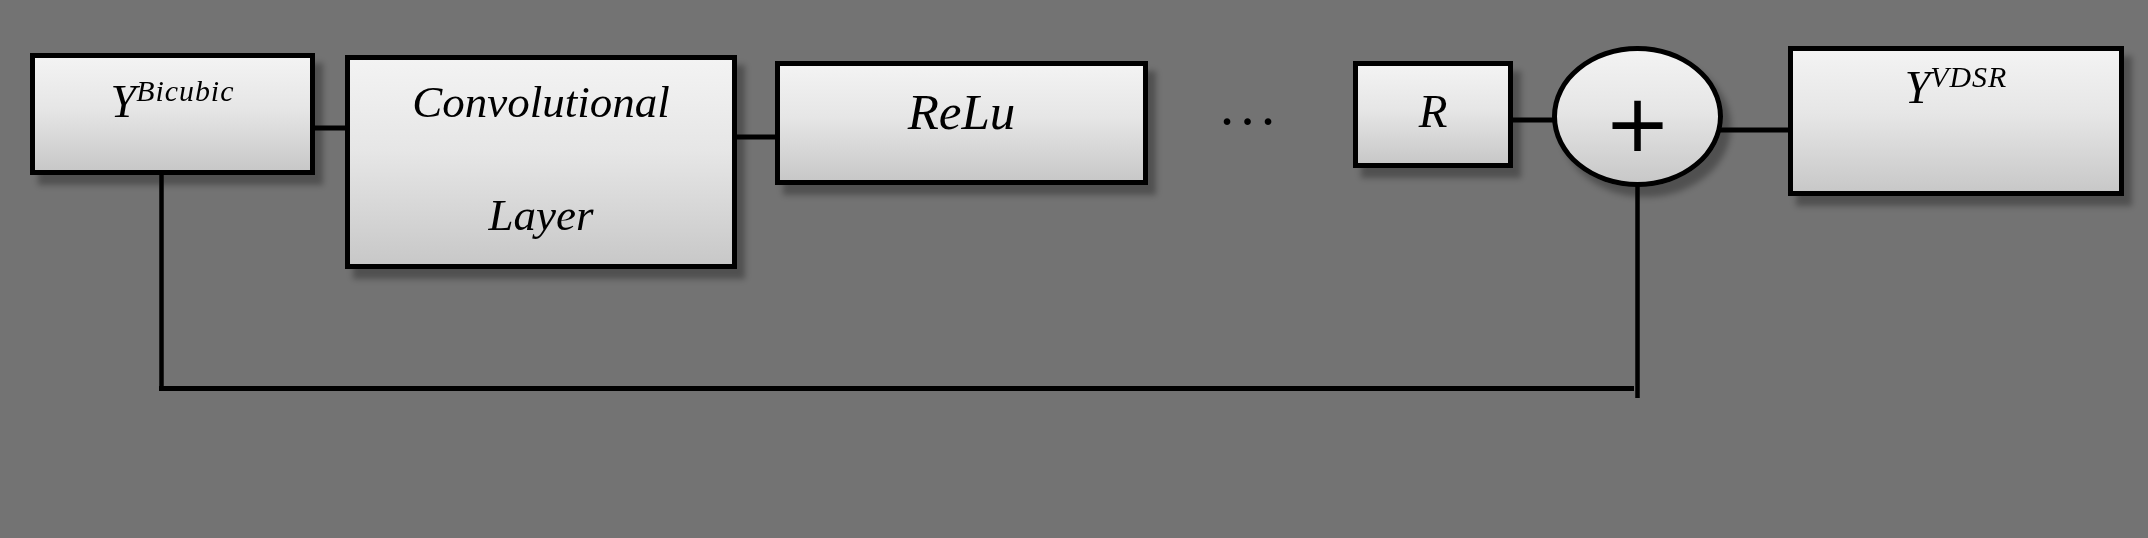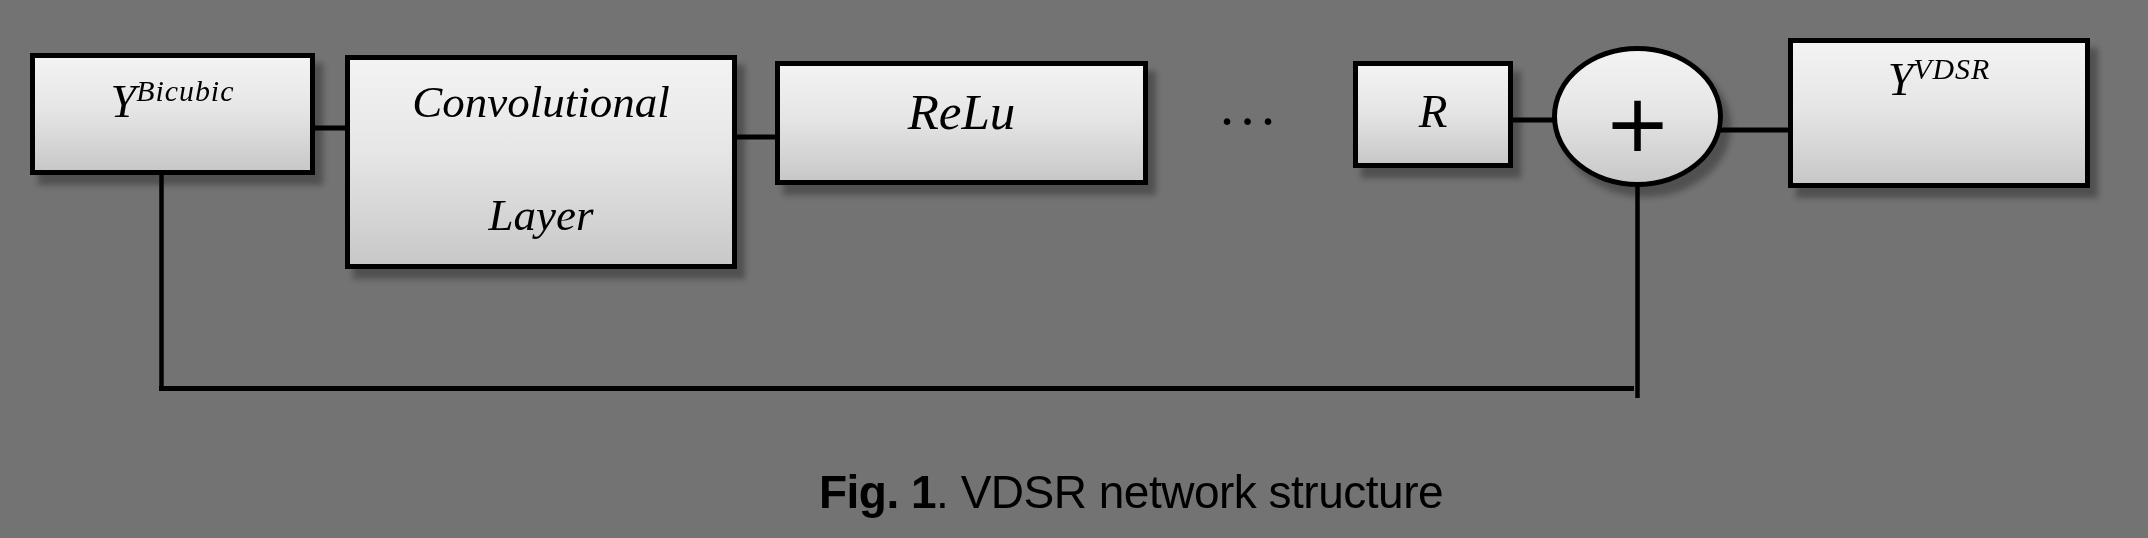--- a/index.html
+++ b/index.html
@@ -59,21 +59,21 @@
     font-style: normal;
   }
   #node-sum .plus {
     font-family: "DejaVu Sans", sans-serif;
     font-size: 80px;
     font-weight: 400;
     line-height: 0;
     padding-top: 14px;
   }
   #node-output {
-    left: 1788px; top: 38px; width: 302px; height: 150px;
+    left: 1788px; top: 46px; width: 336px; height: 150px;
     font-size: 46px; padding-bottom: 68px;
   }
   .mathlabel sup {
     font-size: 65%;
     font-style: italic;
     letter-spacing: 1px;
   }
   .ellipsis {
     position: absolute;
     left: 1251px;
@@ -138,15 +138,14 @@
   </div>
 
   <div class="node" id="node-sum">
     <span class="plus">+</span>
   </div>
 
   <div class="node" id="node-output">
     <span class="mathlabel"><span>Y</span><sup>VDSR</sup></span>
   </div>
 
-  <div class="caption"><span class="cap-bold">Fig. 1</span><span>. VDSR network structure</span></div>
 
 </div>
 
 </body></html>

